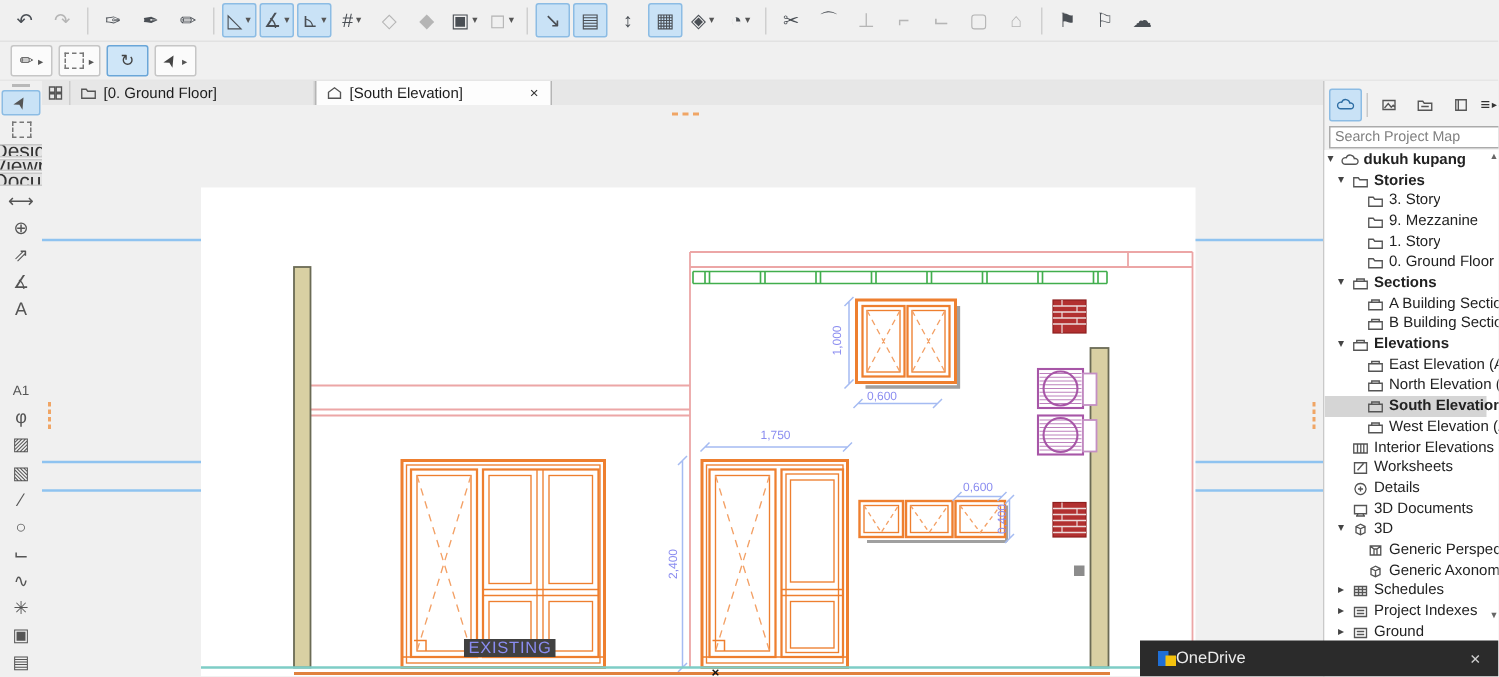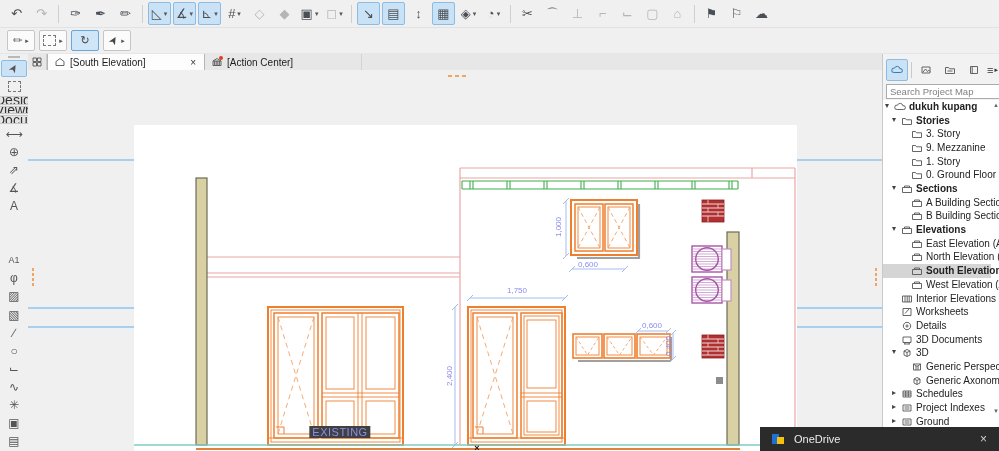--- a/index.html
+++ b/index.html
@@ -62,21 +62,21 @@
   .texp{position:absolute;top:1px;font-size:8px;color:#444;}
   .tico{position:absolute;top:1px;width:12px;height:12px;}
   .tlab{position:absolute;top:1px;overflow:hidden;max-width:80px;}
   .scr{position:absolute;left:109px;width:8px;font-size:6px;color:#666;text-align:center;}
 
   
   .toast{position:absolute;left:760px;top:427px;width:239px;height:24px;background:#2b2b2b;display:flex;align-items:center;z-index:20;}
   .od-ico{width:12px;height:10px;margin-left:12px;position:relative;}
   .od-ico:before{content:"";position:absolute;left:0;top:0;width:7px;height:10px;background:#1f6fd6;}
   .od-ico:after{content:"";position:absolute;left:5px;top:3px;width:7px;height:7px;background:#f4c20d;}
-  .toast-label{color:#ececec;font-size:11px;margin-left:10px;}
+  .toast-label{color:#ececec;font-size:11px;margin-left:0;}
   .toast-close{margin-left:auto;margin-right:12px;color:#cfcfcf;font-size:12px;}
 </style>
 </head>
 <body>
 
 <div id="app">
 
   <div class="toolbar-main" id="tb-main">
       <div class="tb-btn">
         <span>↶</span>
@@ -195,33 +195,32 @@
         <span class="arrow-glyph">➤</span>
         <span class="dd">▸</span>
       </div>
     </div>
   <div class="tabbar" id="tabbar">
       <div class="tab-tiles">
         <svg width="12" height="12" viewBox="0 0 12 12" fill="none" stroke="#555555" stroke-width="0.9">
           <path d="M2,2h3.5v3.5h-3.5z M6.5,2h3.5v3.5h-3.5z M2,6.5h3.5v3.5h-3.5z M6.5,6.5h3.5v3.5h-3.5z"></path>
         </svg>
       </div>
+      <div class="tab t1">
+        <svg width="12" height="12" viewBox="0 0 12 12" fill="none" stroke="#555555" stroke-width="0.9">
+          <path d="M1.5,3.5h3l1,1.3h5v4.7h-9z"></path>
+        </svg>
+        <span>[0. Ground Floor]</span>
+      </div>
       <div class="tab t2 active">
         <svg width="12" height="12" viewBox="0 0 12 12" fill="none" stroke="#555555" stroke-width="0.9">
           <path d="M2,5.5l4,-3l4,3v4h-8z"></path>
         </svg>
         <span>[South Elevation]</span>
         <span class="close">×</span>
-      </div>
-      <div class="tab t5">
-        <svg width="12" height="12" viewBox="0 0 12 12" fill="none" stroke="#555555" stroke-width="0.9">
-          <path d="M2,9.5V5h8v4.5z M3.6,5v4.5 M5.2,5v4.5 M6.8,5v4.5 M8.4,5v4.5 M2,5l4,-2.5l4,2.5"></path>
-        </svg>
-        <span class="reddot"></span>
-        <span>[Action Center]</span>
       </div>
       <div class="tab-overflow">
         <span style="font-size:11px;">☁</span>
         <span style="font-size:7px;">▾</span>
       </div>
     </div>
   <div class="toolbox" id="toolbox">
       <div class="tbx-dash"></div>
       <div class="tool active">
         <span class="arrow-glyph">➤</span>

